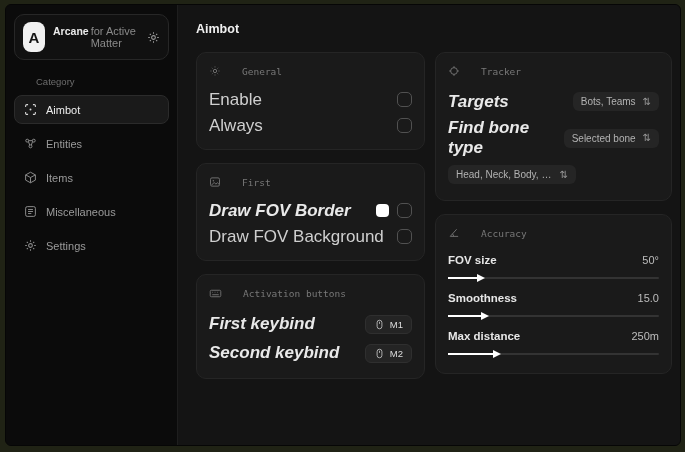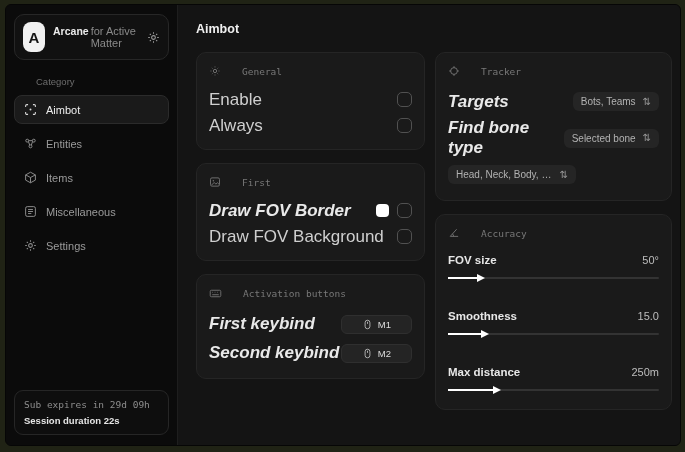--- a/index.html
+++ b/index.html
@@ -73,31 +73,31 @@
   .row-label.bright { color: #e9e9e9; font-weight: bold; font-style: italic; }
   .row-controls { display: flex; align-items: center; gap: 8px; }
   .checkbox {
     width: 15px; height: 15px; border: 1.5px solid #515151; border-radius: 5px;
     background: transparent; cursor: pointer;
   }
   .swatch { width: 13px; height: 13px; border-radius: 4px; cursor: pointer; }
   .key-pill {
     display: flex; align-items: center; gap: 5px;
     background: #242424; border: 1px solid #2f2f2f; border-radius: 6px;
-    padding: 3px 20px; color: #dddddd; font-size: 9.5px; cursor: pointer;
+    padding: 3px 8px; color: #dddddd; font-size: 9.5px; cursor: pointer;
   }
   .key-pill svg { color: #bdbdbd; }
   .dropdown {
     display: flex; align-items: center; gap: 7px;
     background: #252525; border-radius: 6px; padding: 4px 8px;
     color: #b2b2b2; font-size: 10px; max-width: 140px; cursor: pointer;
   }
   .dropdown-value { white-space: nowrap; overflow: hidden; text-overflow: ellipsis; }
   .dropdown .uicon { color: #9a9a9a; font-size: 10px; line-height: 1; }
-  .slider-block { margin-bottom: 27px; }
+  .slider-block { margin-bottom: 9px; }
   .slider-block:last-child { margin-bottom: 2px; }
   .slider-head { display: flex; align-items: center; justify-content: space-between; min-height: 20px; }
   .slider-label { font-size: 11.5px; color: #e7e7e7; font-weight: bold; }
   .slider-value { font-size: 11px; color: #bdbdbd; }
   .slider-track {
     position: relative; height: 2px; background: #333333; border-radius: 2px;
     margin: 7px 0 6px; cursor: pointer;
   }
   .slider-fill { position: absolute; left: 0; top: 0; height: 2px; background: #ffffff; }
   .slider-fill::after {
@@ -174,24 +174,20 @@
     <div class="nav-item">
       <span class="nav-icon">
         <svg width="13" height="13" viewBox="0 0 16 16" fill="none" stroke="currentColor" stroke-width="1.3">
           <circle cx="8" cy="8" r="2.3"></circle>
           <path d="M8 1.5v2M8 12.5v2M1.5 8h2M12.5 8h2M3.4 3.4l1.4 1.4M11.2 11.2l1.4 1.4M12.6 3.4l-1.4 1.4M4.8 11.2l-1.4 1.4"></path>
         </svg>
       </span>
       <span>Settings</span>
     </div>
 
-    <div class="sidebar-footer">
-      <div class="sub-expires">Sub expires in 29d 09h</div>
-      <div class="session-duration">Session duration 22s</div>
-    </div>
   </div>
 
   <div class="main">
     <div class="page-title">Aimbot</div>
 
     <div class="columns">
 
       <div class="col-left">
 
         <div class="panel">

